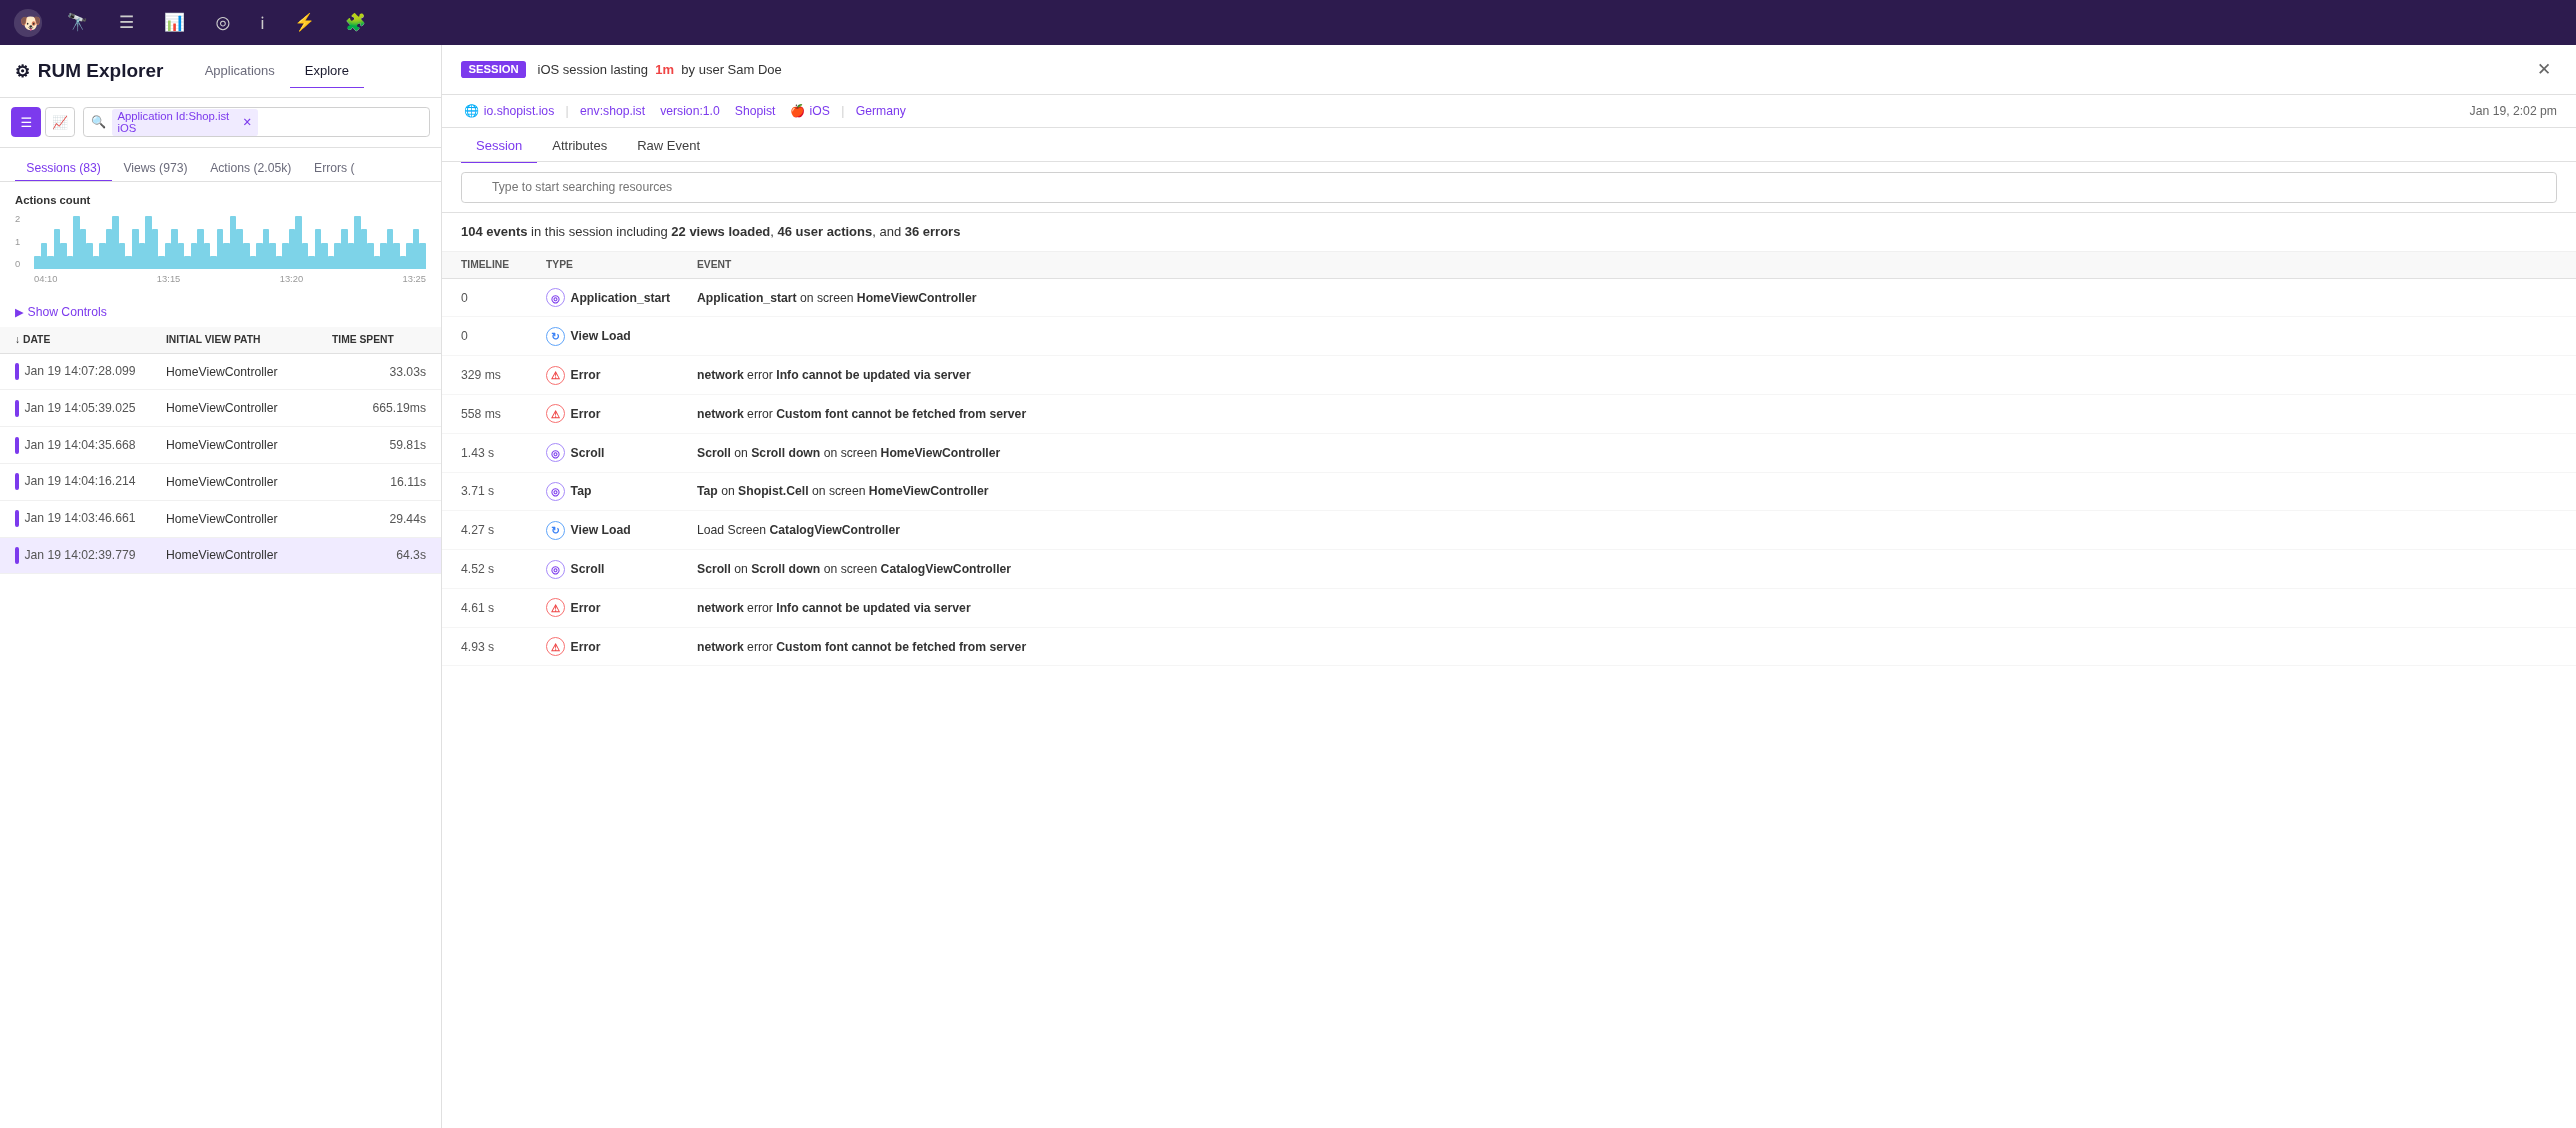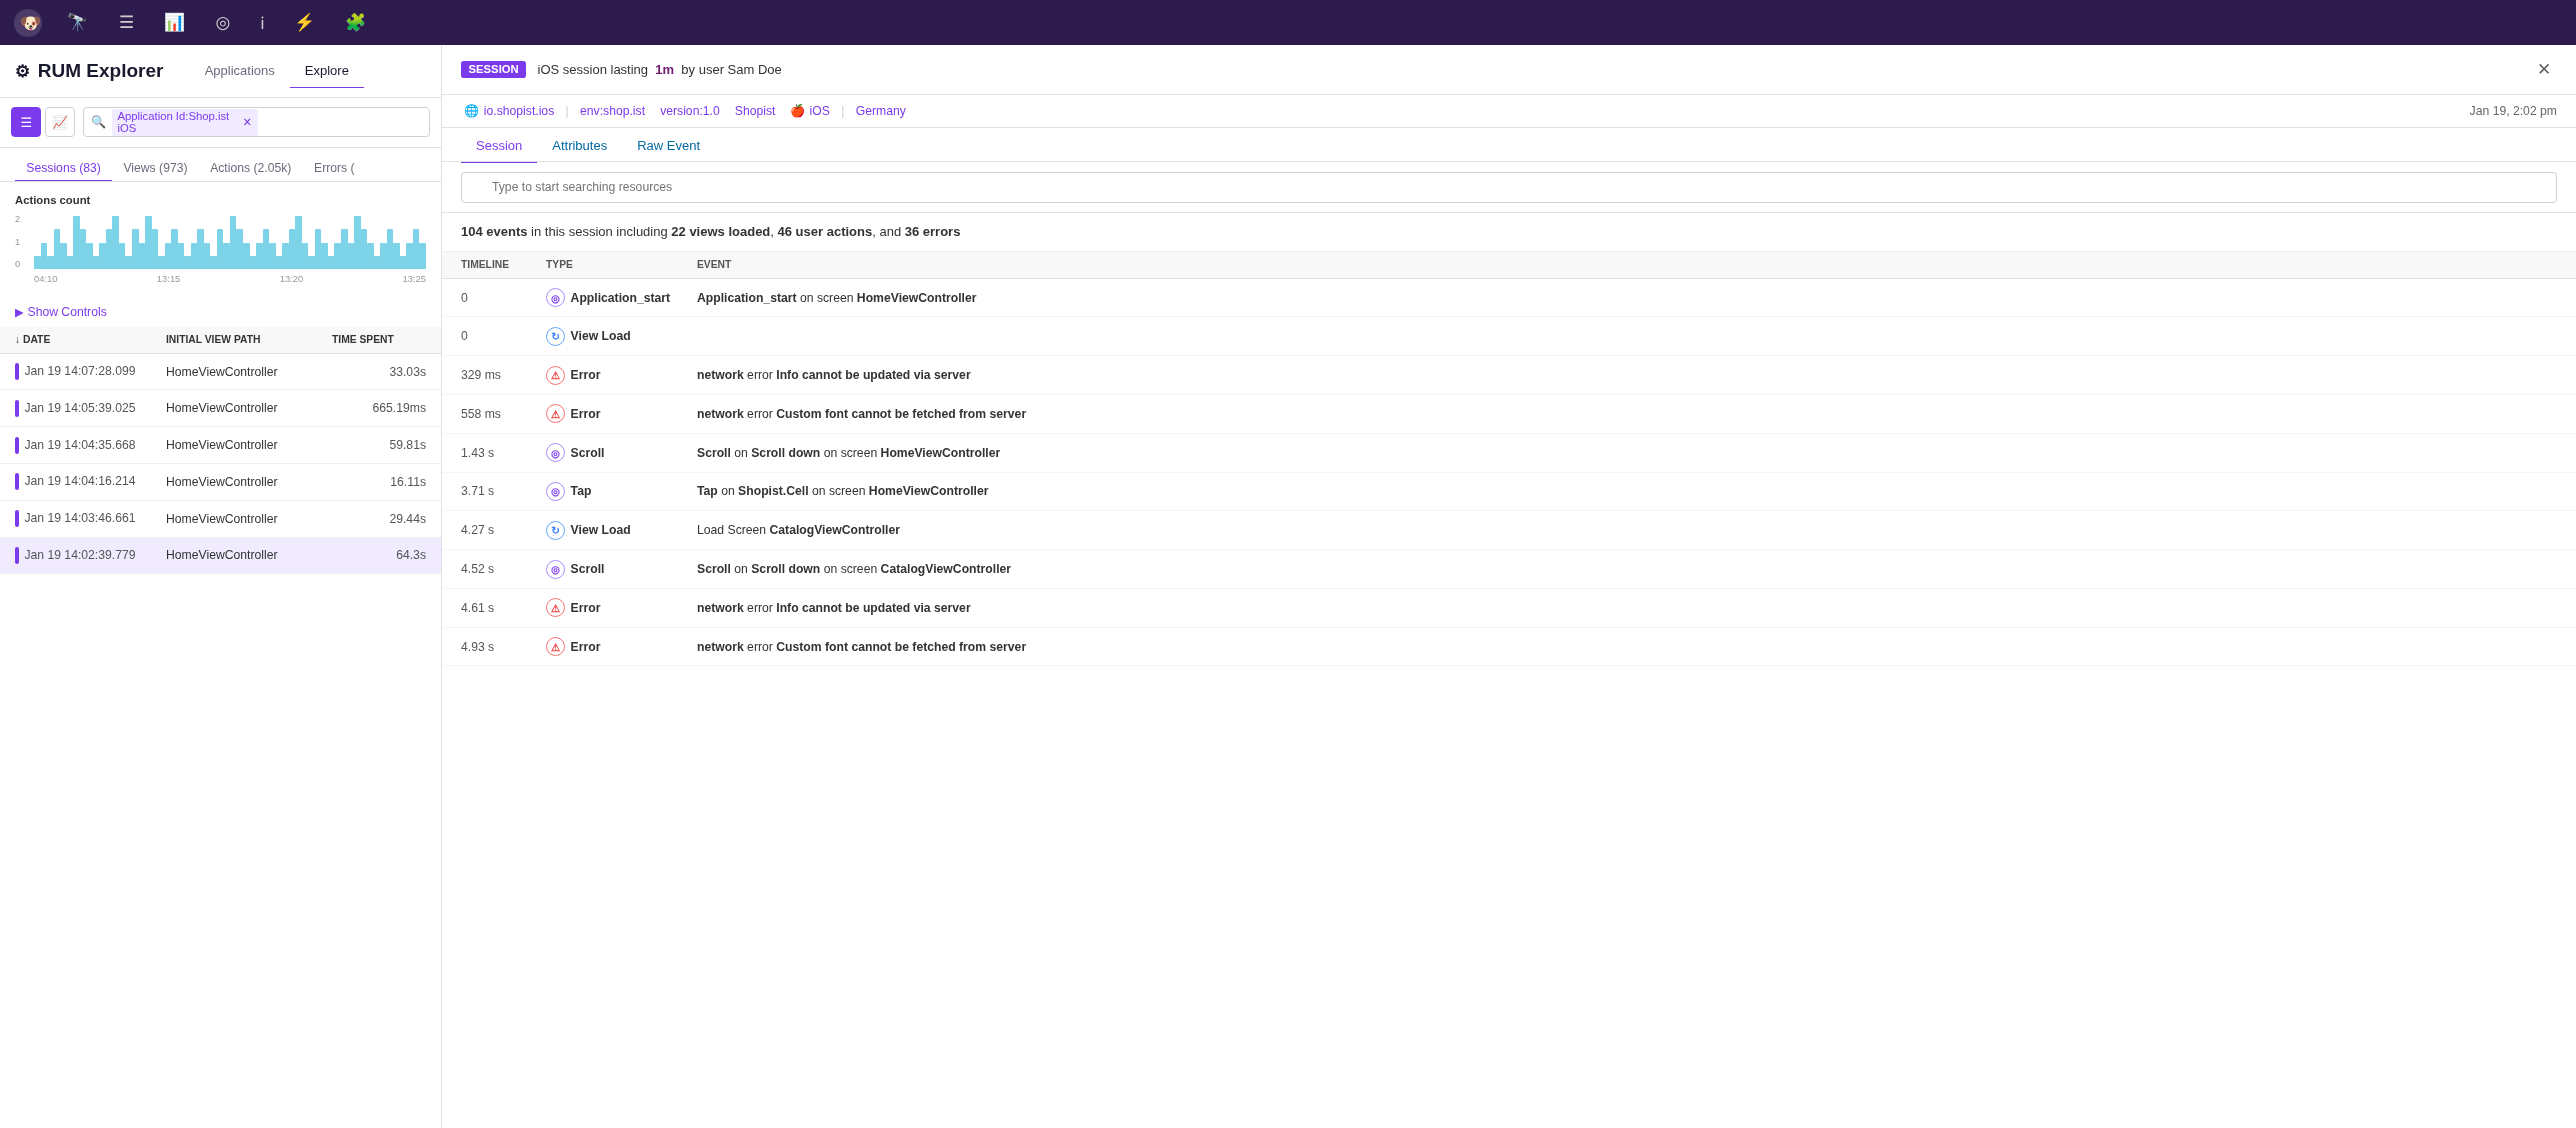--- a/index.html
+++ b/index.html
@@ -232,21 +232,21 @@
       padding: 2.8px 7.5px;
       border-radius: 2.8px;
       font-size: 11.3px;
       font-weight: 600;
     }
     .session-title-text {
       font-size: 13px;
       color: #333;
       flex: 1;
     }
-    .session-title-text strong { color: #701a75; margin-top: 25px; }
+    .session-title-text strong { color: #ef4444; margin-top: 25px; }
     .close-btn {
       width: 26px; height: 26px;
       background: none; border: none;
       cursor: pointer;
       font-size: 17px;
       color: #666;
       display: flex; align-items: center; justify-content: center;
     }
 
     
@@ -275,21 +275,21 @@
     
     .session-tabs {
       display: flex;
       border-bottom: 1.9px solid #e0e0e0;
       padding: 0 19px;
       flex-shrink: 0;
     }
     .session-tab {
       padding: 9.4px 15px;
       font-size: 13px;
-      color: #0369a1;
+      color: #404040;
       cursor: pointer;
       border-bottom: 1.9px solid transparent;
       margin-bottom: -1.9px;
     }
     .session-tab.active {
       color: #7c3aed;
       border-bottom: 1.9px solid #7c3aed;
       font-weight: 500;
     }
 

